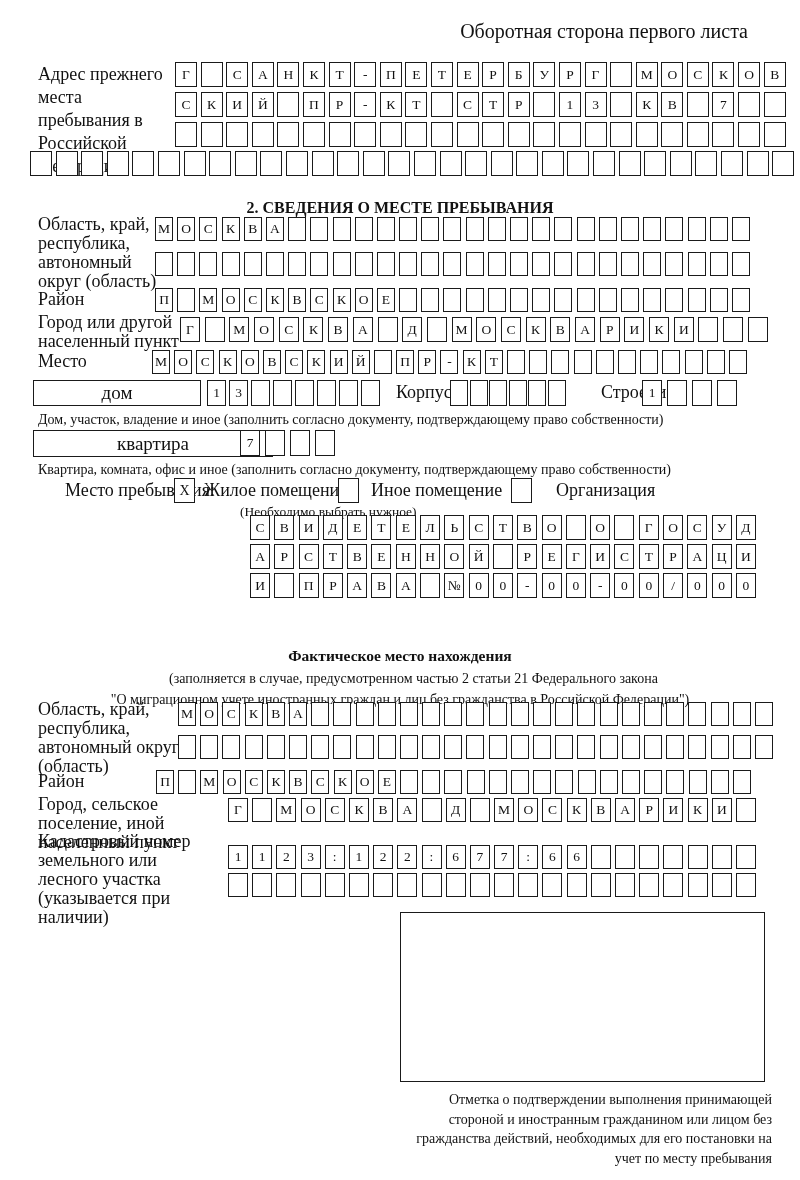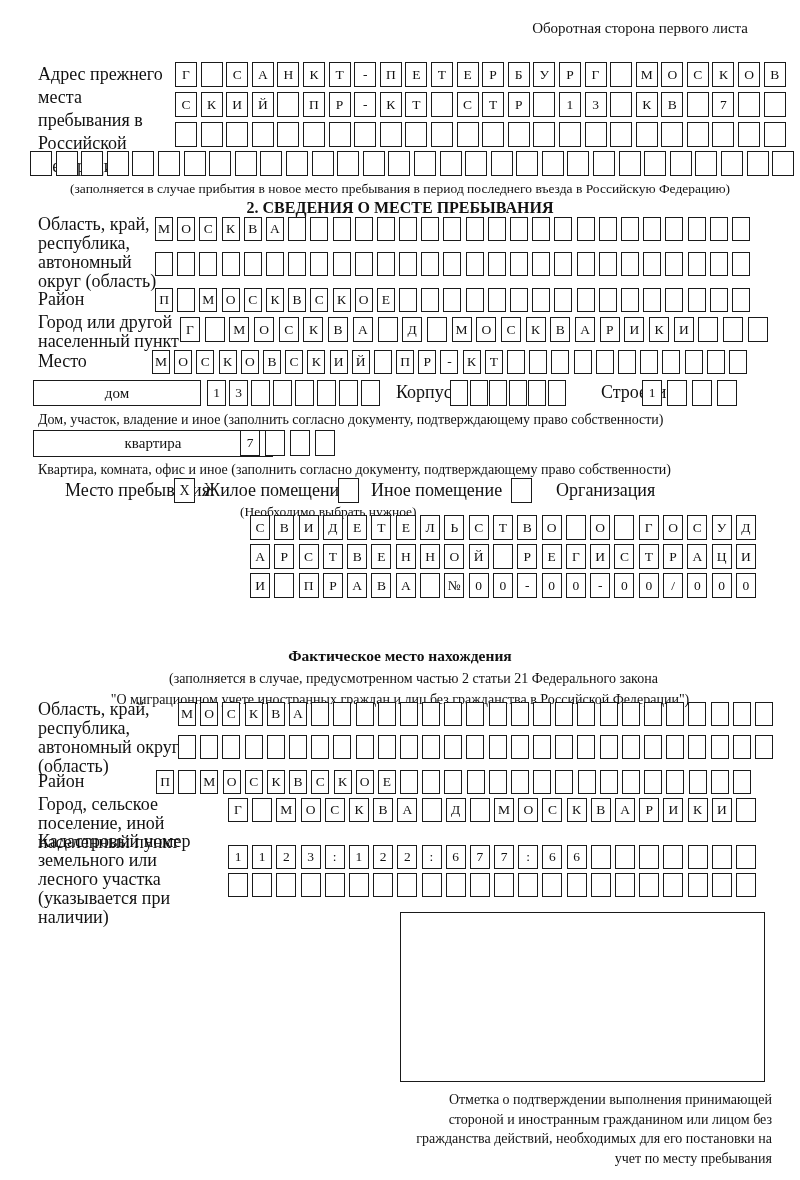--- a/index.html
+++ b/index.html
@@ -36,30 +36,30 @@
   .r-str .cell    { width: 20px; height: 26px; margin-right: 5px; }
   .r-apt .cell    { width: 20px; height: 26px; margin-right: 5px; }
   .cb {
     width: 21px; height: 25px; border: 1.6px solid #1a1a1a;
     display: flex; align-items: center; justify-content: center;
     font-size: 14px; background: #fff;
   }
   .type-box {
     border: 1.6px solid #1a1a1a; background: #fff;
     display: flex; align-items: center; justify-content: center;
-    font-size: 15px;
+    font-size: 19px;
   }
   .stamp-box { border: 1.6px solid #1a1a1a; background: #fff; }
 </style>
 </head>
 <body>
 
 <div class="page">
 
-  <div class="abs" style="top:20px; right:52px; font-size:15px;">Оборотная сторона первого листа</div>
+  <div class="abs" style="top:20px; right:52px; font-size:20px;">Оборотная сторона первого листа</div>
 
   <div class="abs label" style="left:38px; top:63px; width:136px; line-height:23px;">Адрес прежнего места пребывания в Российской Федерации</div>
   <div class="abs" style="left:175px; top:62px;">
     <div class="boxrow r-s1" style="margin-bottom:5px;">
         <span class="cell">Г</span>
         <span class="cell"></span>
         <span class="cell">С</span>
         <span class="cell">А</span>
         <span class="cell">Н</span>
         <span class="cell">К</span>
@@ -160,21 +160,20 @@
       <span class="cell"></span>
       <span class="cell"></span>
       <span class="cell"></span>
       <span class="cell"></span>
       <span class="cell"></span>
       <span class="cell"></span>
       <span class="cell"></span>
       <span class="cell"></span>
       <span class="cell"></span>
     </div>
-  <div class="abs note center" style="top:181px;">(заполняется в случае прибытия в новое место пребывания в период последнего въезда в Российскую Федерацию)</div>
 
   <div class="abs heading center" style="top:199px;">2. СВЕДЕНИЯ О МЕСТЕ ПРЕБЫВАНИЯ</div>
 
   <div class="abs label" style="left:38px; top:215px; width:120px;">Область, край, республика, автономный округ (область)</div>
   <div class="abs" style="left:155px; top:217px;">
     <div class="boxrow r-s2" style="margin-bottom:11px;">
         <span class="cell">М</span>
         <span class="cell">О</span>
         <span class="cell">С</span>
         <span class="cell">К</span>

